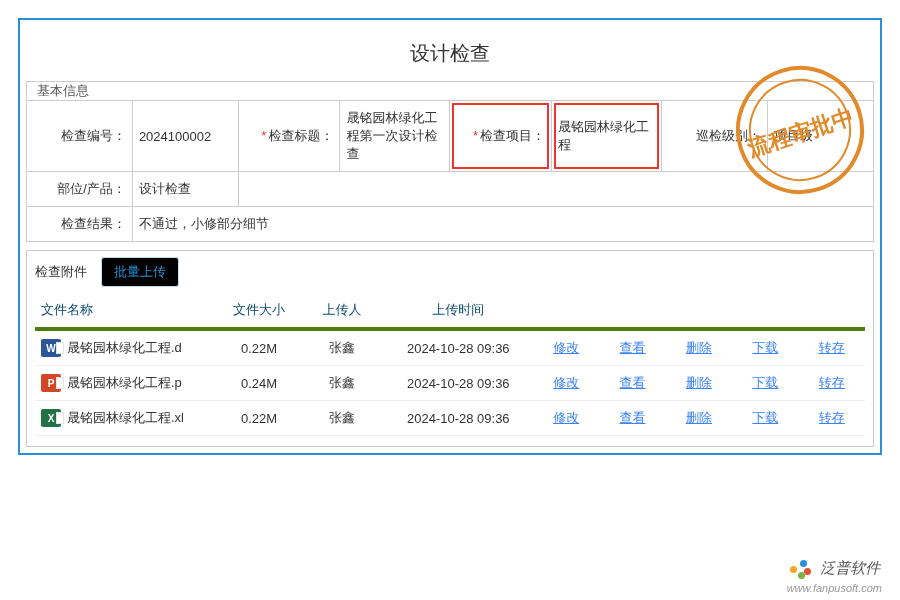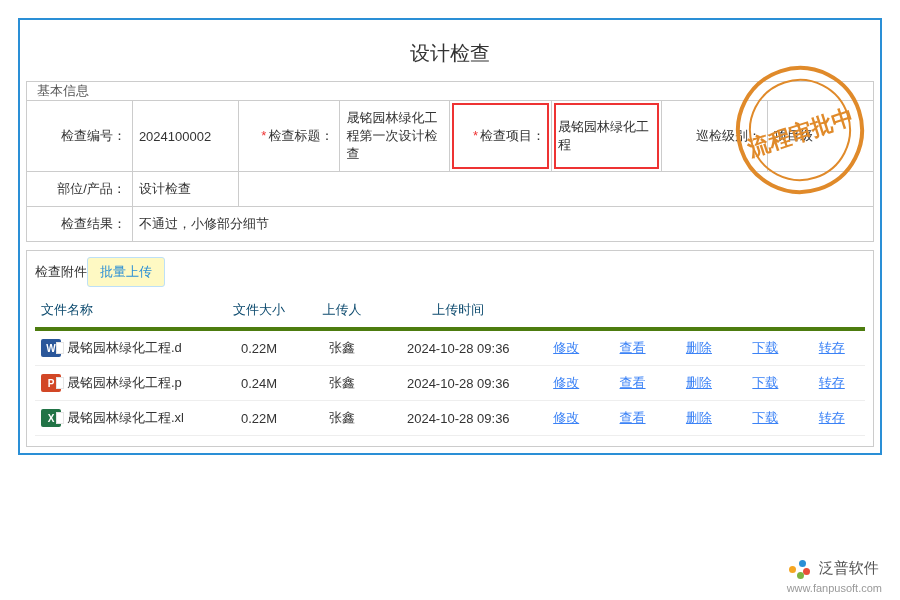--- a/index.html
+++ b/index.html
@@ -52,24 +52,24 @@
     border: 2px solid #e33;
     top: 2px; bottom: 2px; left: 2px; right: 2px;
     pointer-events: none;
   }
 
   .attach-wrap {
     border: 1px solid #ccc;
     margin-top: 8px;
     padding: 6px 8px 10px 8px;
   }
-  .attach-head { display: flex; align-items: center; gap: 0; margin-bottom: 6px; }
+  .attach-head { display: flex; align-items: center; gap: 14px; margin-bottom: 6px; }
   .btn-upload {
     border: 1px solid #bde0f7;
-    background: #fef9c3;
+    background: #000000;
     color: #2a8fd6;
     padding: 5px 12px;
     border-radius: 3px;
     font-size: 13px;
     cursor: pointer;
   }
   table.files {
     width: 100%;
     border-collapse: collapse;
   }
@@ -108,23 +108,24 @@
     top: 40px; right: 10px;
     width: 140px; height: 140px;
     pointer-events: none;
   }
   .stamp svg { width: 100%; height: 100%; transform: rotate(-18deg); }
 
   .footer-logo {
     position: absolute;
     right: 18px;
     bottom: 6px;
-    text-align: left;
+    text-align: center;
     color: #555;
     font-size: 15px;
+    font-style: italic;
   }
   .footer-logo .url { font-size: 11px; color: #999; display: block; margin-top: 2px; }
   .logo-dots { display:inline-block; vertical-align:middle; margin-right:6px; position:relative; width:26px; height:22px;}
   .logo-dots span{position:absolute;width:7px;height:7px;border-radius:50%;}
   .d1{background:#f5a623;left:2px;top:8px;width:10px;height:10px;}
   .d2{background:#2a8fd6;left:12px;top:2px;}
   .d3{background:#e94e3a;left:16px;top:10px;}
   .d4{background:#7cb342;left:10px;top:14px;}
 </style>
 </head>

